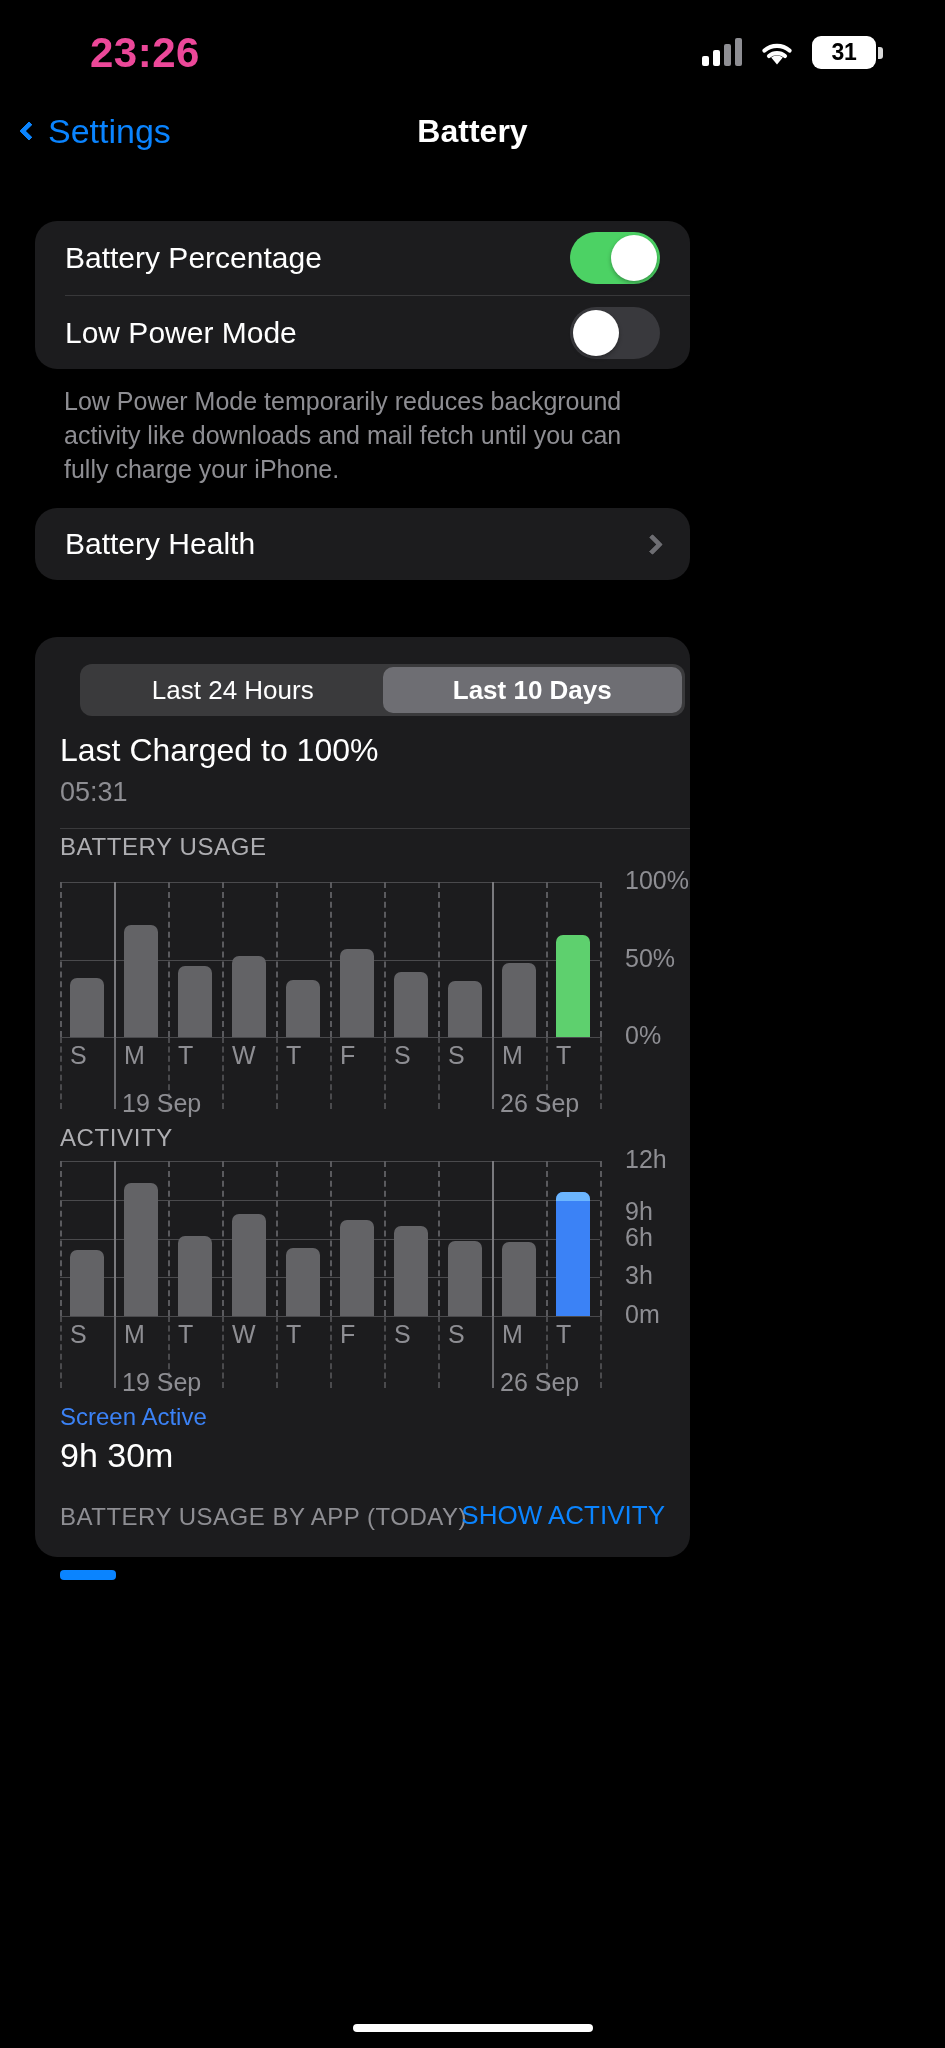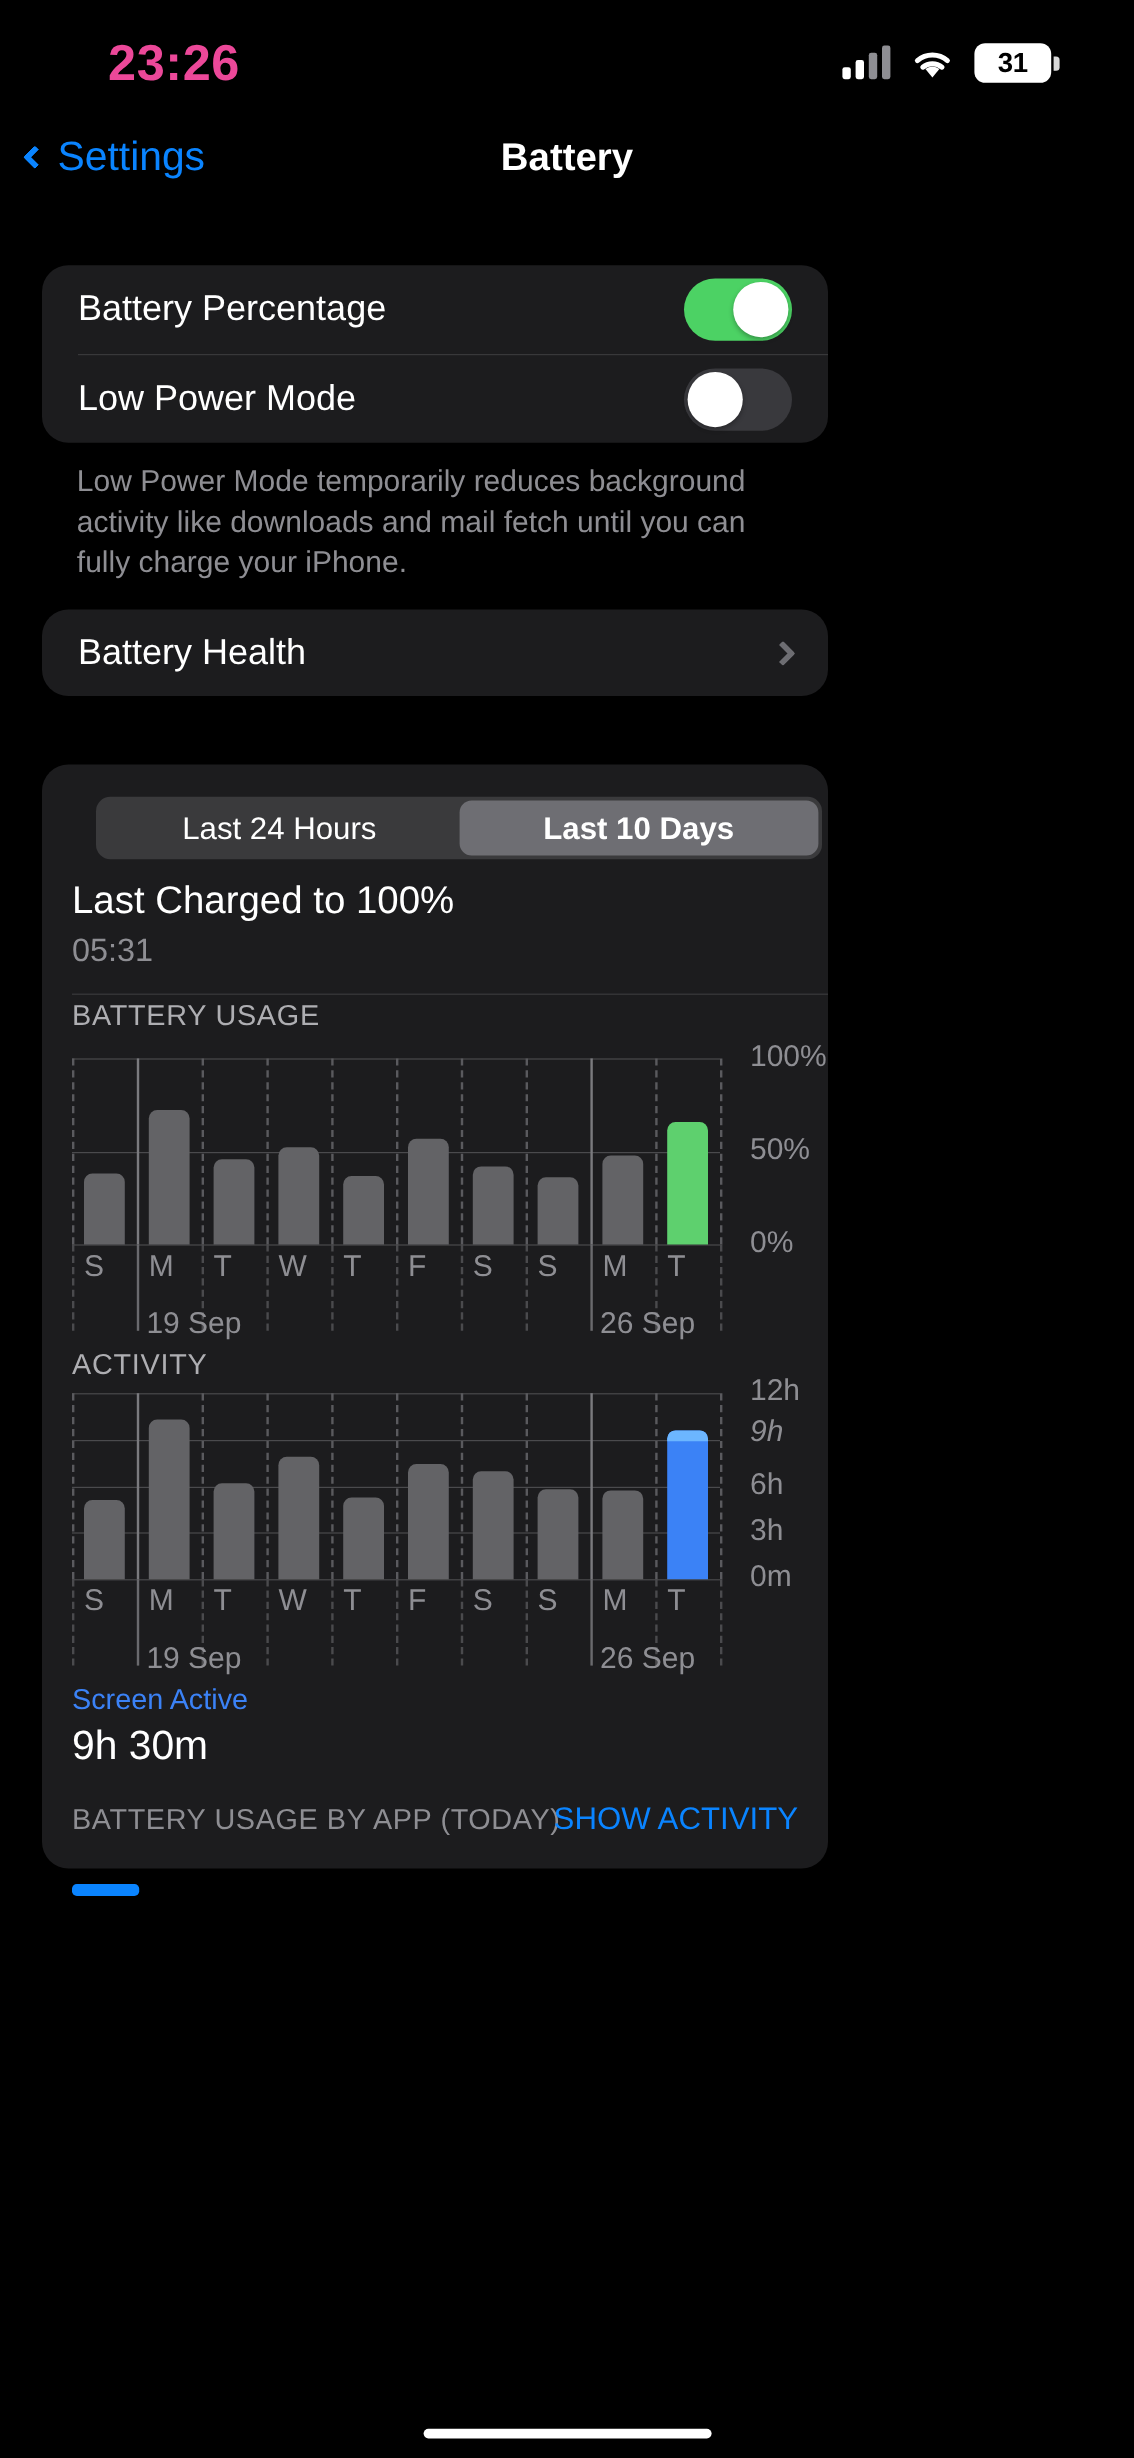--- a/index.html
+++ b/index.html
@@ -336,21 +336,21 @@
                 <div class="idle"></div>
               </div>
             </div>
           </div>
         </div>
     </div>
     <div class="ylabels" id="ylabs1" style="left:580px;top:524px;height:155px;">
         <div class="ylab" style="top: 139px; left: 10px;">0m</div>
         <div class="ylab" style="top: 100.25px; left: 10px;">3h</div>
         <div class="ylab" style="top: 61.5px; left: 10px;">6h</div>
-        <div class="ylab" style="top: 18px; left: 10px; font-style: italic;">9h</div>
+        <div class="ylab" style="top: 36px; left: 10px;">9h</div>
         <div class="ylab" style="top: -16px; left: 10px;">12h</div>
       </div>
     <div class="xaxis" id="xaxis1" style="top:679px;">
         <div class="xtick" style="left: 0px;"></div>
         <div class="xtick solid" style="left: 54px;"></div>
         <div class="xtick" style="left: 108px;"></div>
         <div class="xtick" style="left: 162px;"></div>
         <div class="xtick" style="left: 216px;"></div>
         <div class="xtick" style="left: 270px;"></div>
         <div class="xtick" style="left: 324px;"></div>

